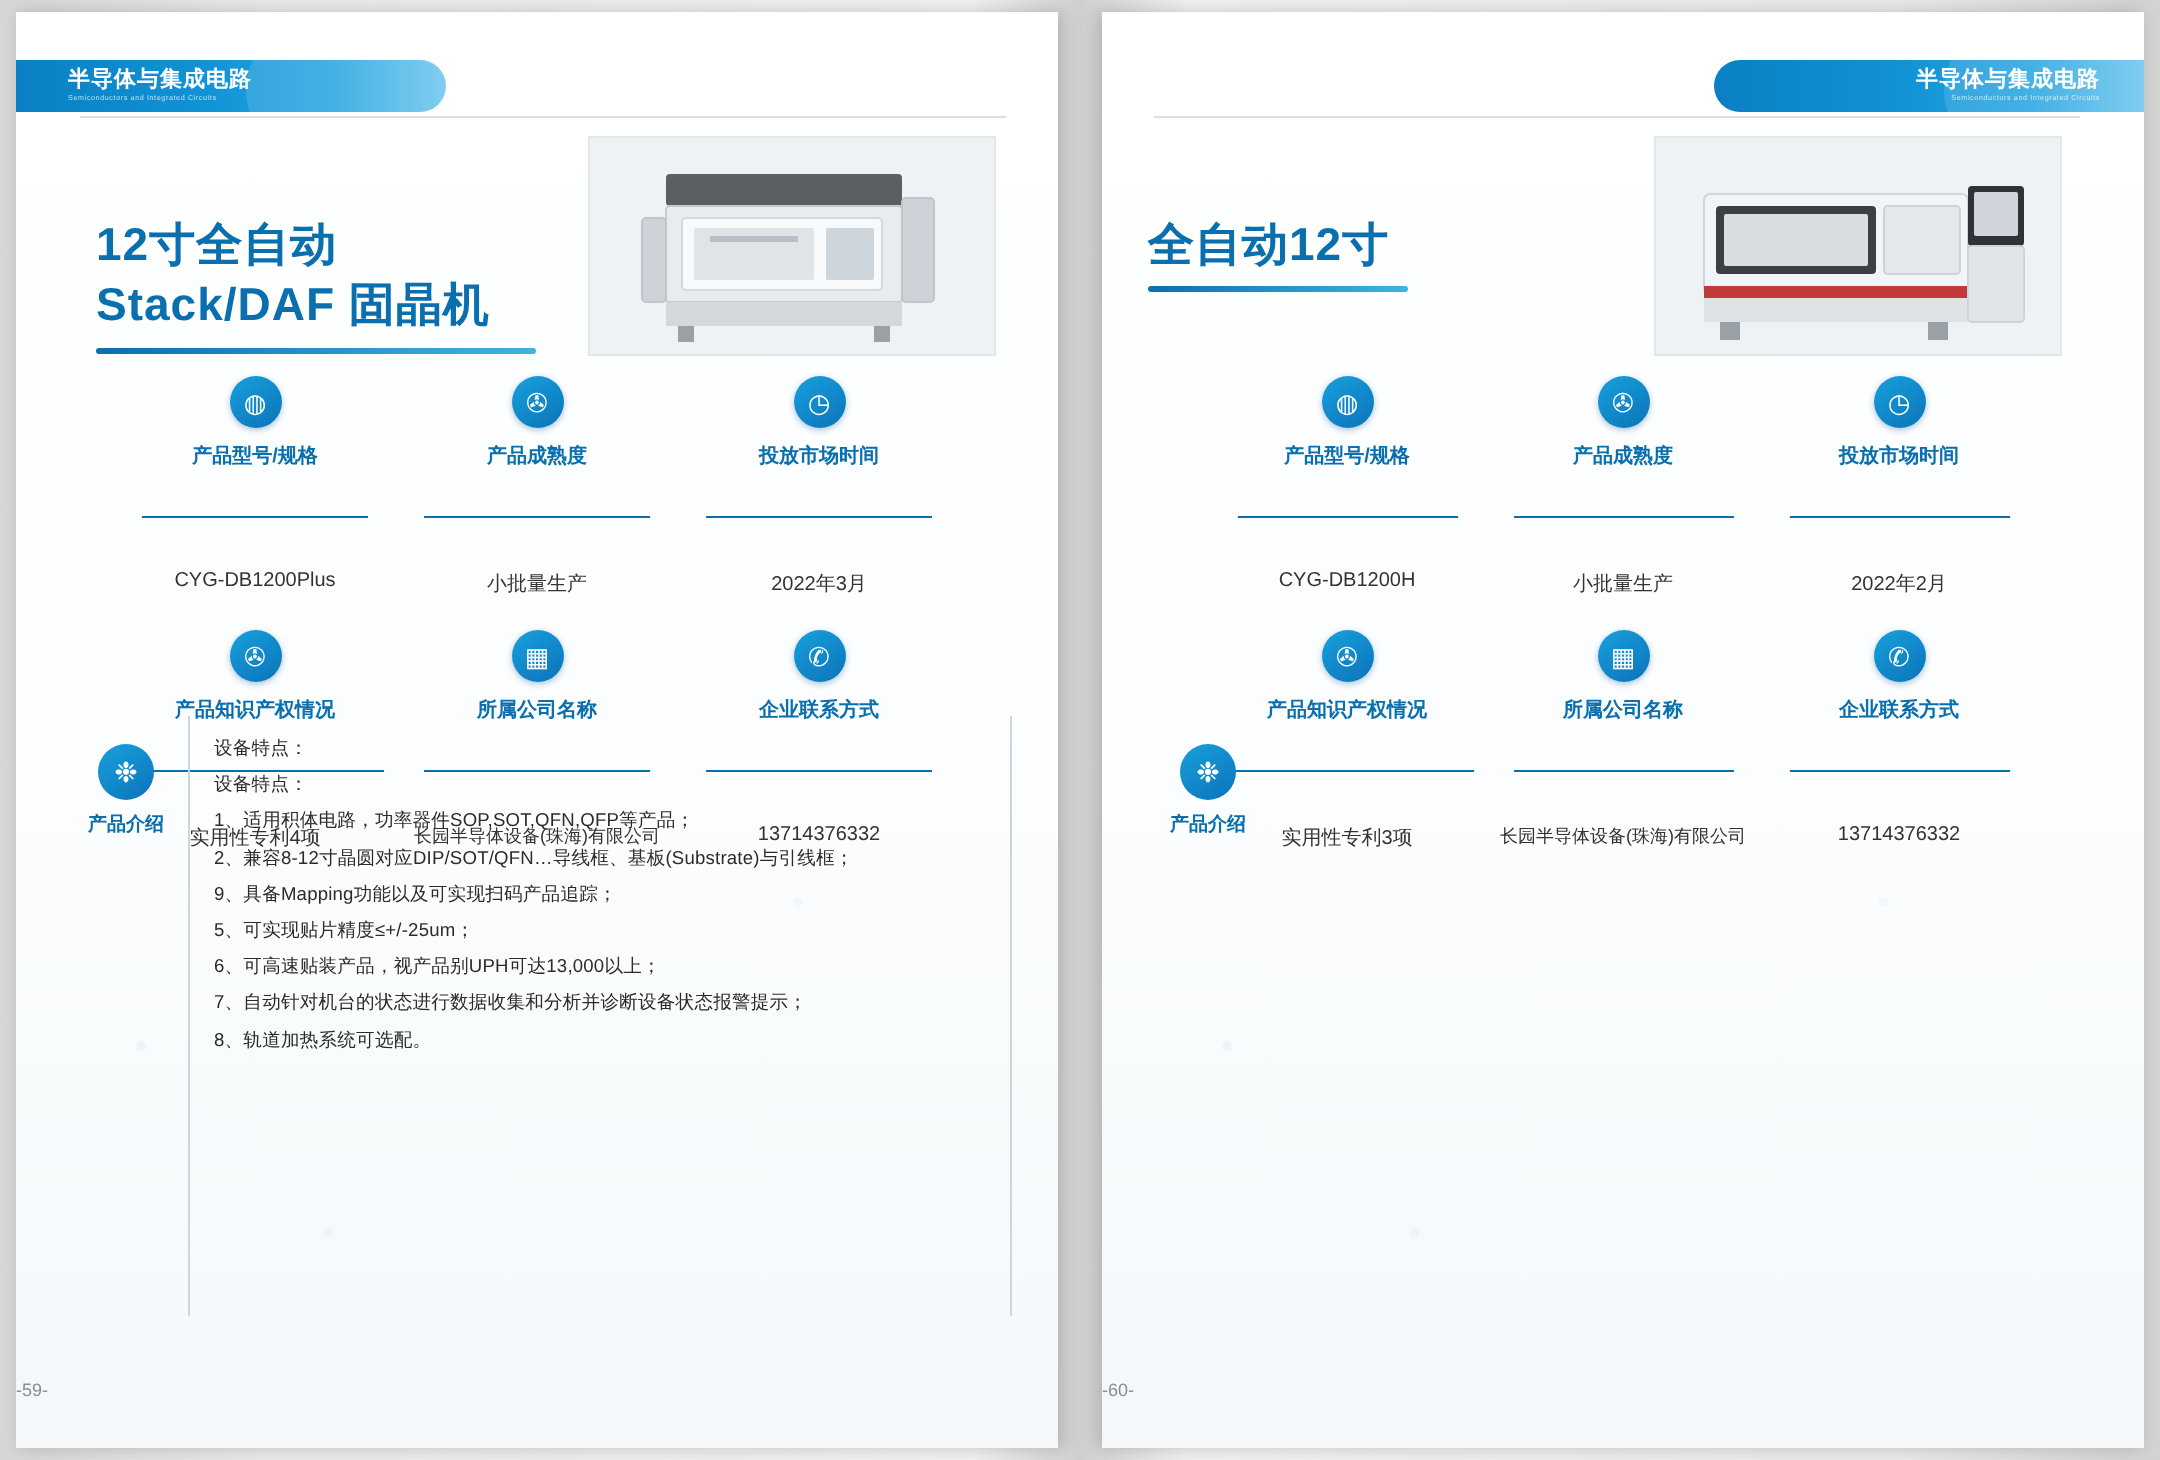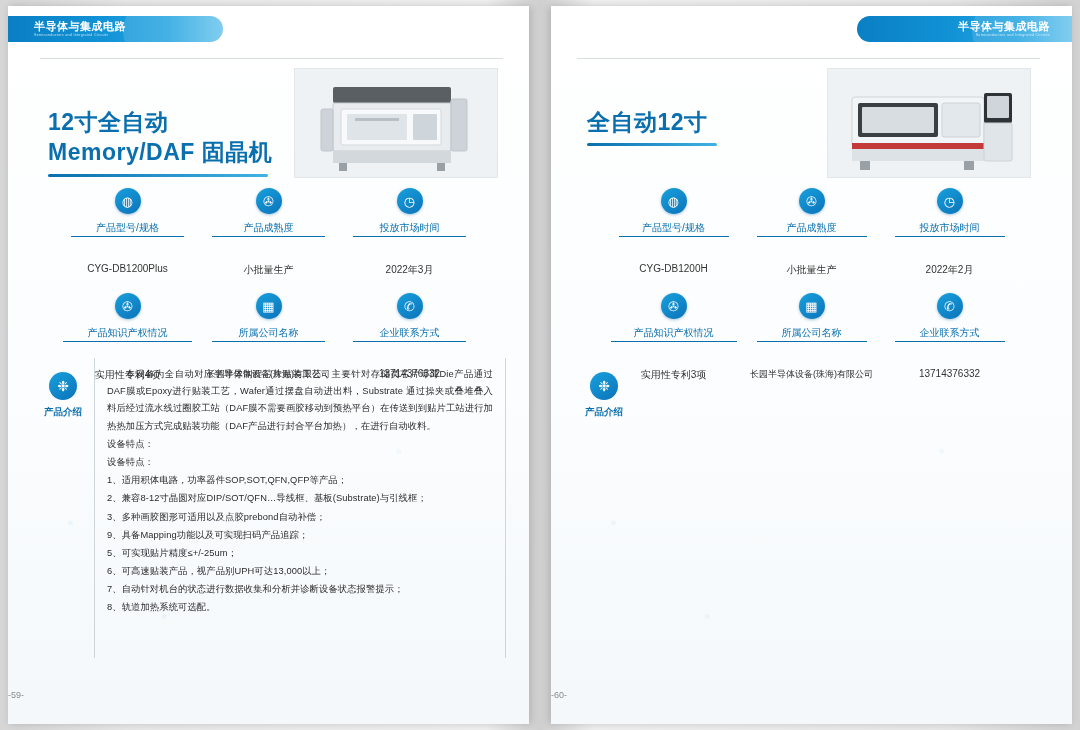--- a/index.html
+++ b/index.html
@@ -29,21 +29,21 @@
     position: absolute; inset: 0;
     background:
       radial-gradient(circle at 12% 72%, rgba(0,140,200,.05) 0 2px, transparent 3px),
       radial-gradient(circle at 30% 85%, rgba(0,140,200,.05) 0 2px, transparent 3px),
       radial-gradient(circle at 75% 62%, rgba(0,140,200,.04) 0 2px, transparent 3px),
       linear-gradient(180deg,#ffffff 0%, #fbfdfe 55%, #f4f8fa 100%);
   }
 
   
   .hdr {
-    position: absolute; top: 10px; height: 26px;
+    position: absolute; top: 24px; height: 26px;
     width: 100%;
     display: flex; align-items: center;
   }
   .hdr-bar {
     position: relative;
     height: 26px;
     background: linear-gradient(90deg,#0a7fc4 0%,#1193d6 45%,#2aa7e2 75%, #6fc6ee 100%);
     display: flex; align-items: center;
     overflow: hidden;
   }
@@ -60,21 +60,21 @@
   .hdr-rule {
     position: absolute; top: 52px; height: 1px;
     background: #d7dde1;
   }
   .left .hdr-rule { left: 32px; right: 26px; }
   .right .hdr-rule { left: 26px; right: 32px; }
 
   
   .title-wrap { position: absolute; top: 78px; margin-top: 23px; }
   .left .title-wrap { left: 40px; }
-  .right .title-wrap { left: 36px; }
+  .right .title-wrap { left: 23px; }
   .title-line {
     font-size: 23px; font-weight: bold; color: #0a6fae;
     line-height: 1.32; letter-spacing: .5px;
   }
   .title-underline {
     margin-top: 6px; height: 3px; width: 220px;
     background: linear-gradient(90deg,#0a6fae,#3fb3e4);
     border-radius: 2px;
   }
   .title-underline.short { width: 130px; }
@@ -100,22 +100,22 @@
   .right .spec-cell { width: 138px; }
   .spec-icon {
     width: 26px; height: 26px; border-radius: 50%;
     background: linear-gradient(145deg,#18a0dd,#0b73b9);
     margin: 0 auto 7px; color: #fff;
     display: flex; align-items: center; justify-content: center;
     font-size: 13px; line-height: 1;
     box-shadow: 0 1px 3px rgba(0,90,150,.35);
   }
   .spec-label {
-    font-size: 10px; color: #0a6fae; font-weight: normal;
-    padding-bottom: 1px; margin: 0 10px;
+    font-size: 10px; color: #0a6fae; font-weight: bold;
+    padding-bottom: 23px; margin: 0 10px;
     border-bottom: 1.5px solid #0a6fae;
     white-space: nowrap;
   }
   .spec-value {
     font-size: 10px; color: #333; margin-top: 26px;
     white-space: nowrap;
   }
   .spec-row + .spec-row { margin-top: 16px; }
   .spec-cell.wide .spec-label { margin: 0 2px; }
 
@@ -169,21 +169,21 @@
         <div>
           <div class="hdr-title">半导体与集成电路</div>
           <div class="hdr-sub">Semiconductors and Integrated Circuits</div>
         </div>
       </div>
     </div>
     <div class="hdr-rule"></div>
 
     <div class="title-wrap">
       <div class="title-line">12寸全自动</div>
-      <div class="title-line">Memory/DAF 固晶机</div>
+      <div class="title-line">Stack/DAF 固晶机</div>
       <div class="title-underline"></div>
     </div>
 
     <div class="photo">
       <svg width="204" height="110" viewBox="0 0 204 110">
         <rect x="0" y="0" width="204" height="110" fill="#eef2f5"></rect>
         <rect x="38" y="18" width="118" height="16" rx="2" fill="#5a5f63"></rect>
         <rect x="38" y="34" width="118" height="48" rx="2" fill="#e8ecef" stroke="#c6ccd1"></rect>
         <rect x="46" y="40" width="100" height="36" rx="2" fill="#f7f9fa" stroke="#d4d9dd"></rect>
         <rect x="52" y="45" width="60" height="26" rx="1" fill="#dfe4e8"></rect>
@@ -233,26 +233,24 @@
         </div>
       </div>
     </div>
 
     <div class="intro">
       <div class="intro-badge">
         <div class="intro-badge-icon">❉</div>
         <div class="intro-badge-label">产品介绍</div>
       </div>
       <div class="intro-body">
-        <p class="intro-p indent">本设备为全自动对应半导体制程芯片贴装工艺，主要针对存储类芯片等薄Die产品通过DAF膜或Epoxy进行贴装工艺，Wafer通过摆盘自动进出料，Substrate 通过操夹或叠堆叠入料后经过流水线过圈胶工站（DAF膜不需要画胶移动到预热平台）在传送到到贴片工站进行加热热加压方式完成贴装功能（DAF产品进行封合平台加热），在进行自动收料。</p>
         <p class="intro-p">设备特点：</p>
         <p class="intro-p">设备特点：</p>
         <p class="intro-p">1、适用积体电路，功率器件SOP,SOT,QFN,QFP等产品；</p>
         <p class="intro-p">2、兼容8-12寸晶圆对应DIP/SOT/QFN…导线框、基板(Substrate)与引线框；</p>
-        <p class="intro-p">3、多种画胶图形可适用以及点胶prebond自动补偿；</p>
         <p class="intro-p">9、具备Mapping功能以及可实现扫码产品追踪；</p>
         <p class="intro-p">5、可实现贴片精度≤+/-25um；</p>
         <p class="intro-p">6、可高速贴装产品，视产品别UPH可达13,000以上；</p>
         <p class="intro-p">7、自动针对机台的状态进行数据收集和分析并诊断设备状态报警提示；</p>
         <p class="intro-p">8、轨道加热系统可选配。</p>
       </div>
     </div>
 
     <div class="folio">-59-</div>
   </div>

